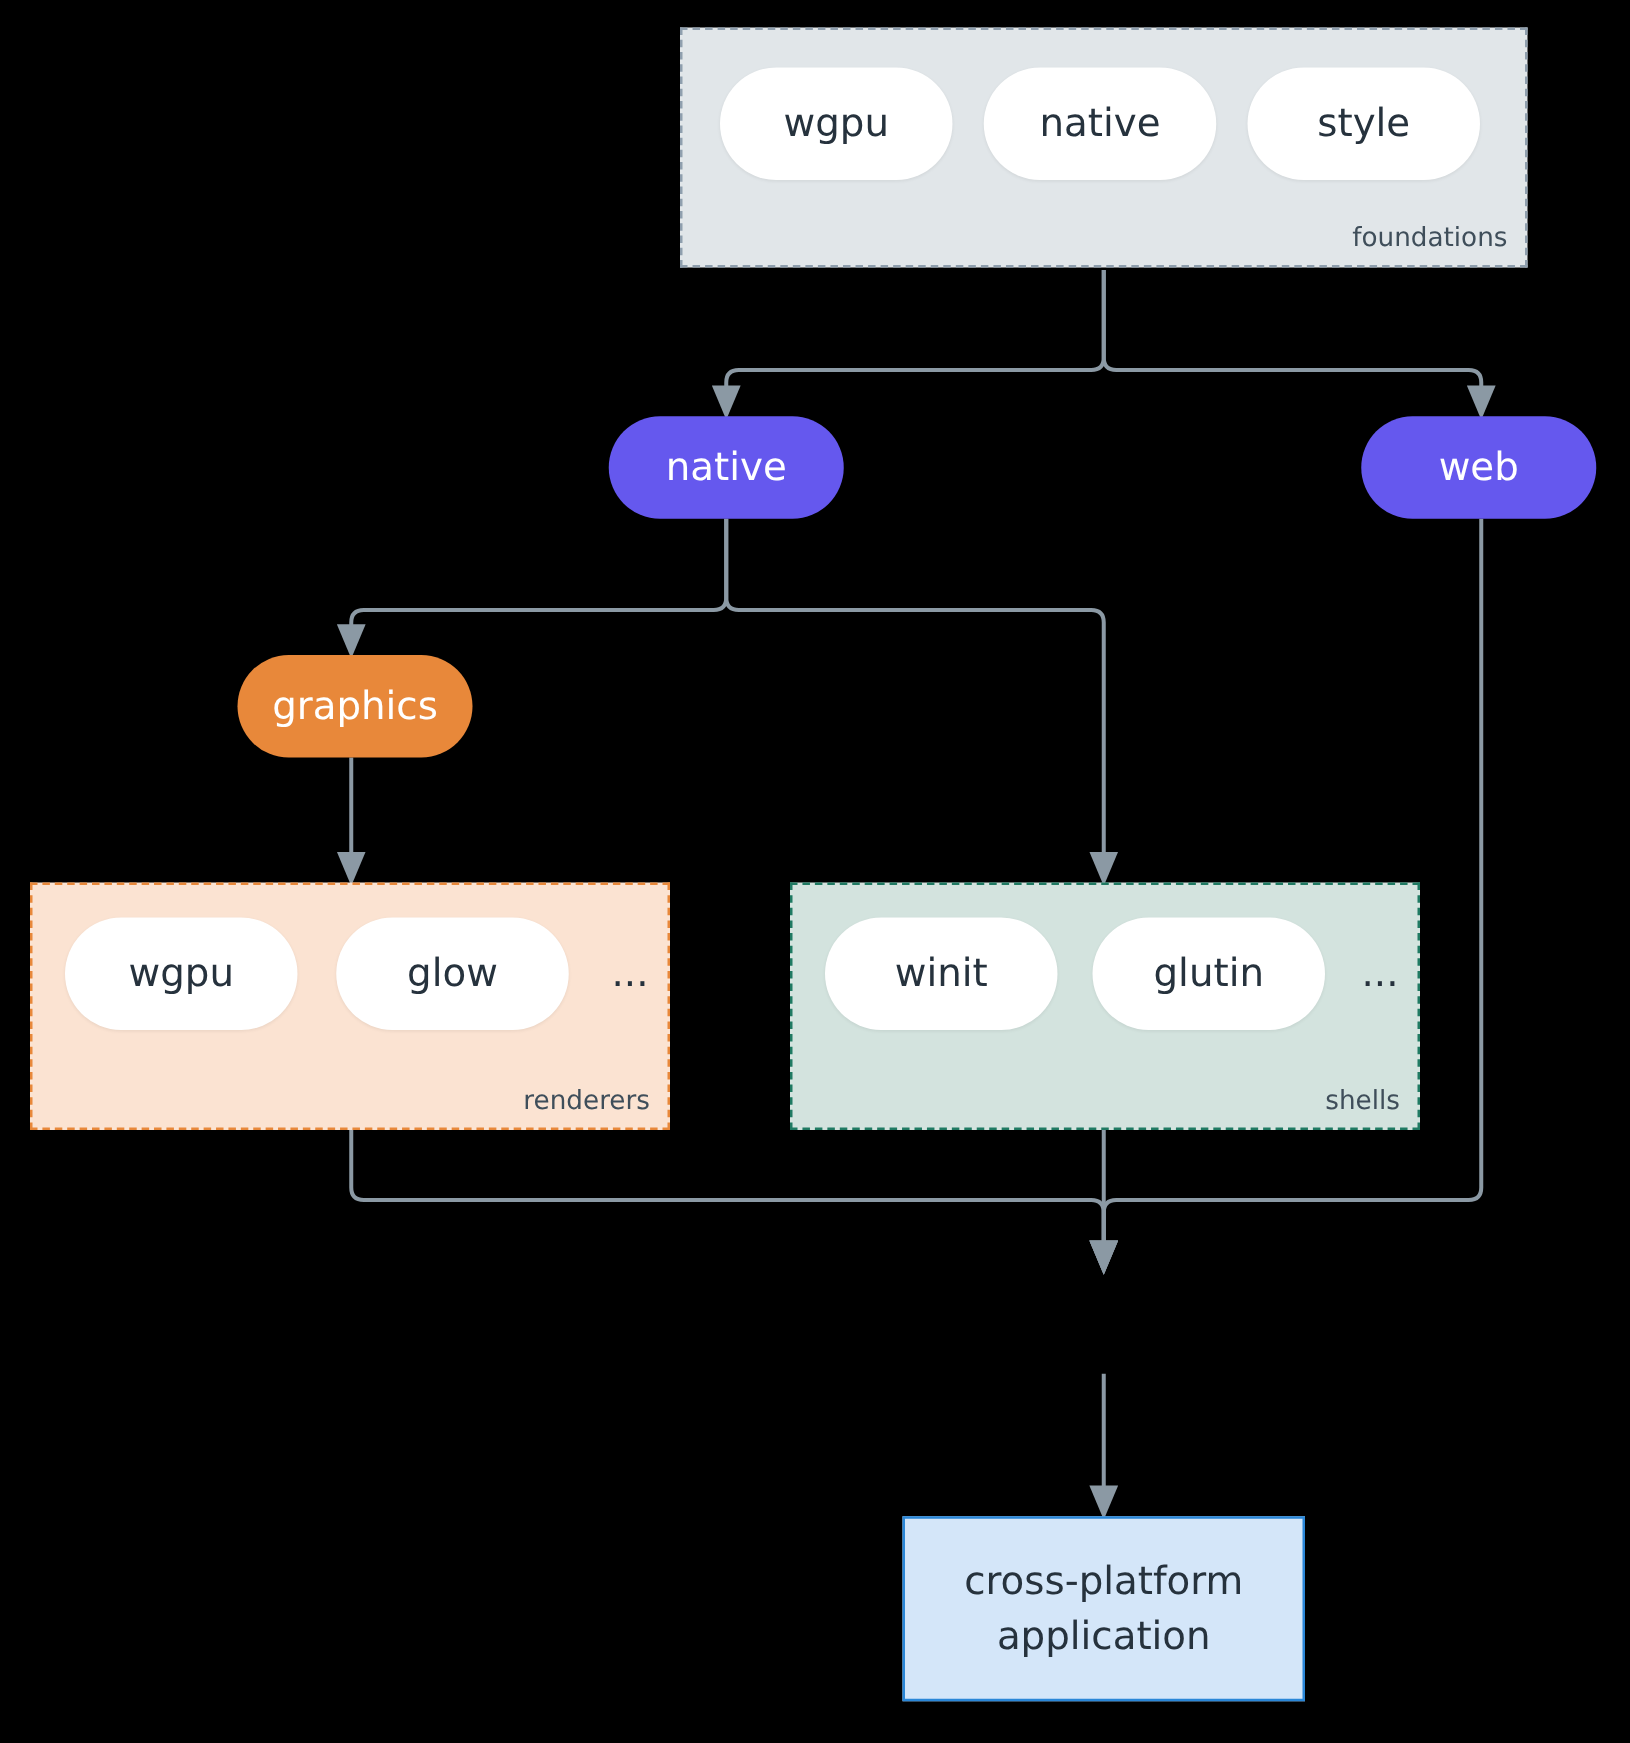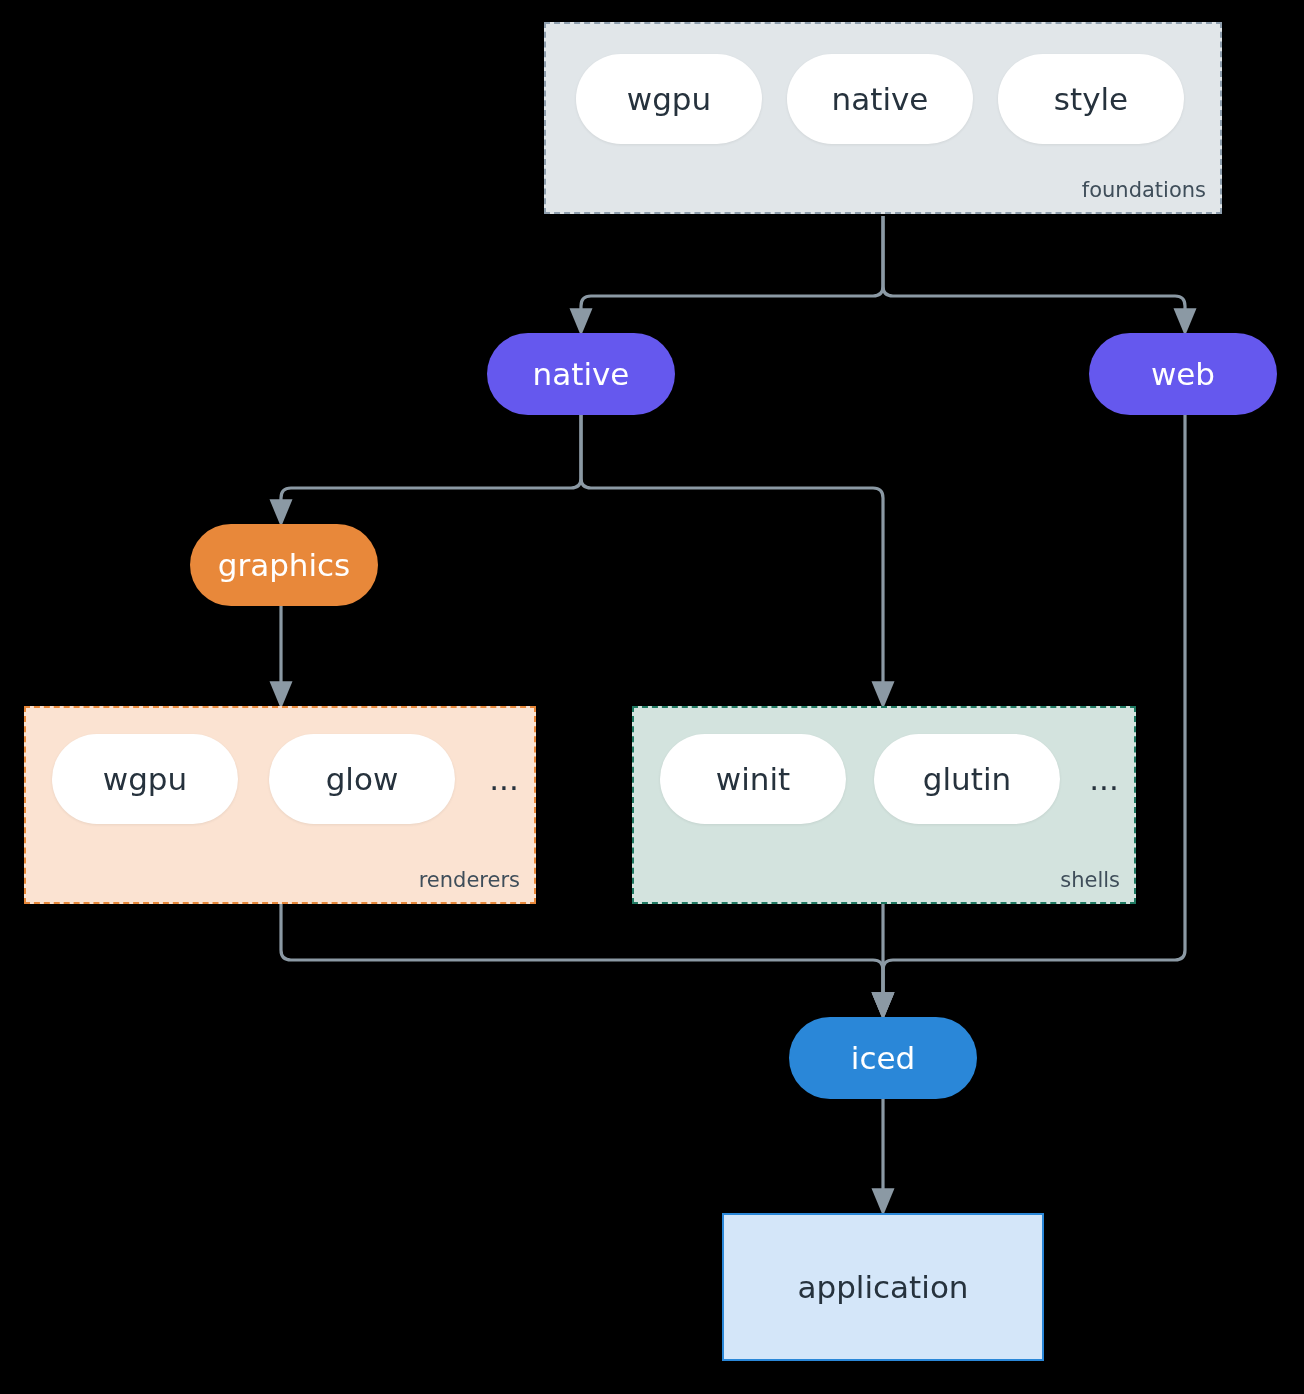--- a/index.html
+++ b/index.html
@@ -186,21 +186,19 @@
 
   <div class="node node-native">
     <span>native</span>
   </div>
   <div class="node node-web">
     <span>web</span>
   </div>
   <div class="node node-graphics">
     <span>graphics</span>
   </div>
-  <div class="node node-iced">
-    <span>iced</span>
-  </div>
 
   <div class="app-box">
+    <span>cross-platform</span>
     <span>application</span>
   </div>
 
 </div>
 
 </body></html>

